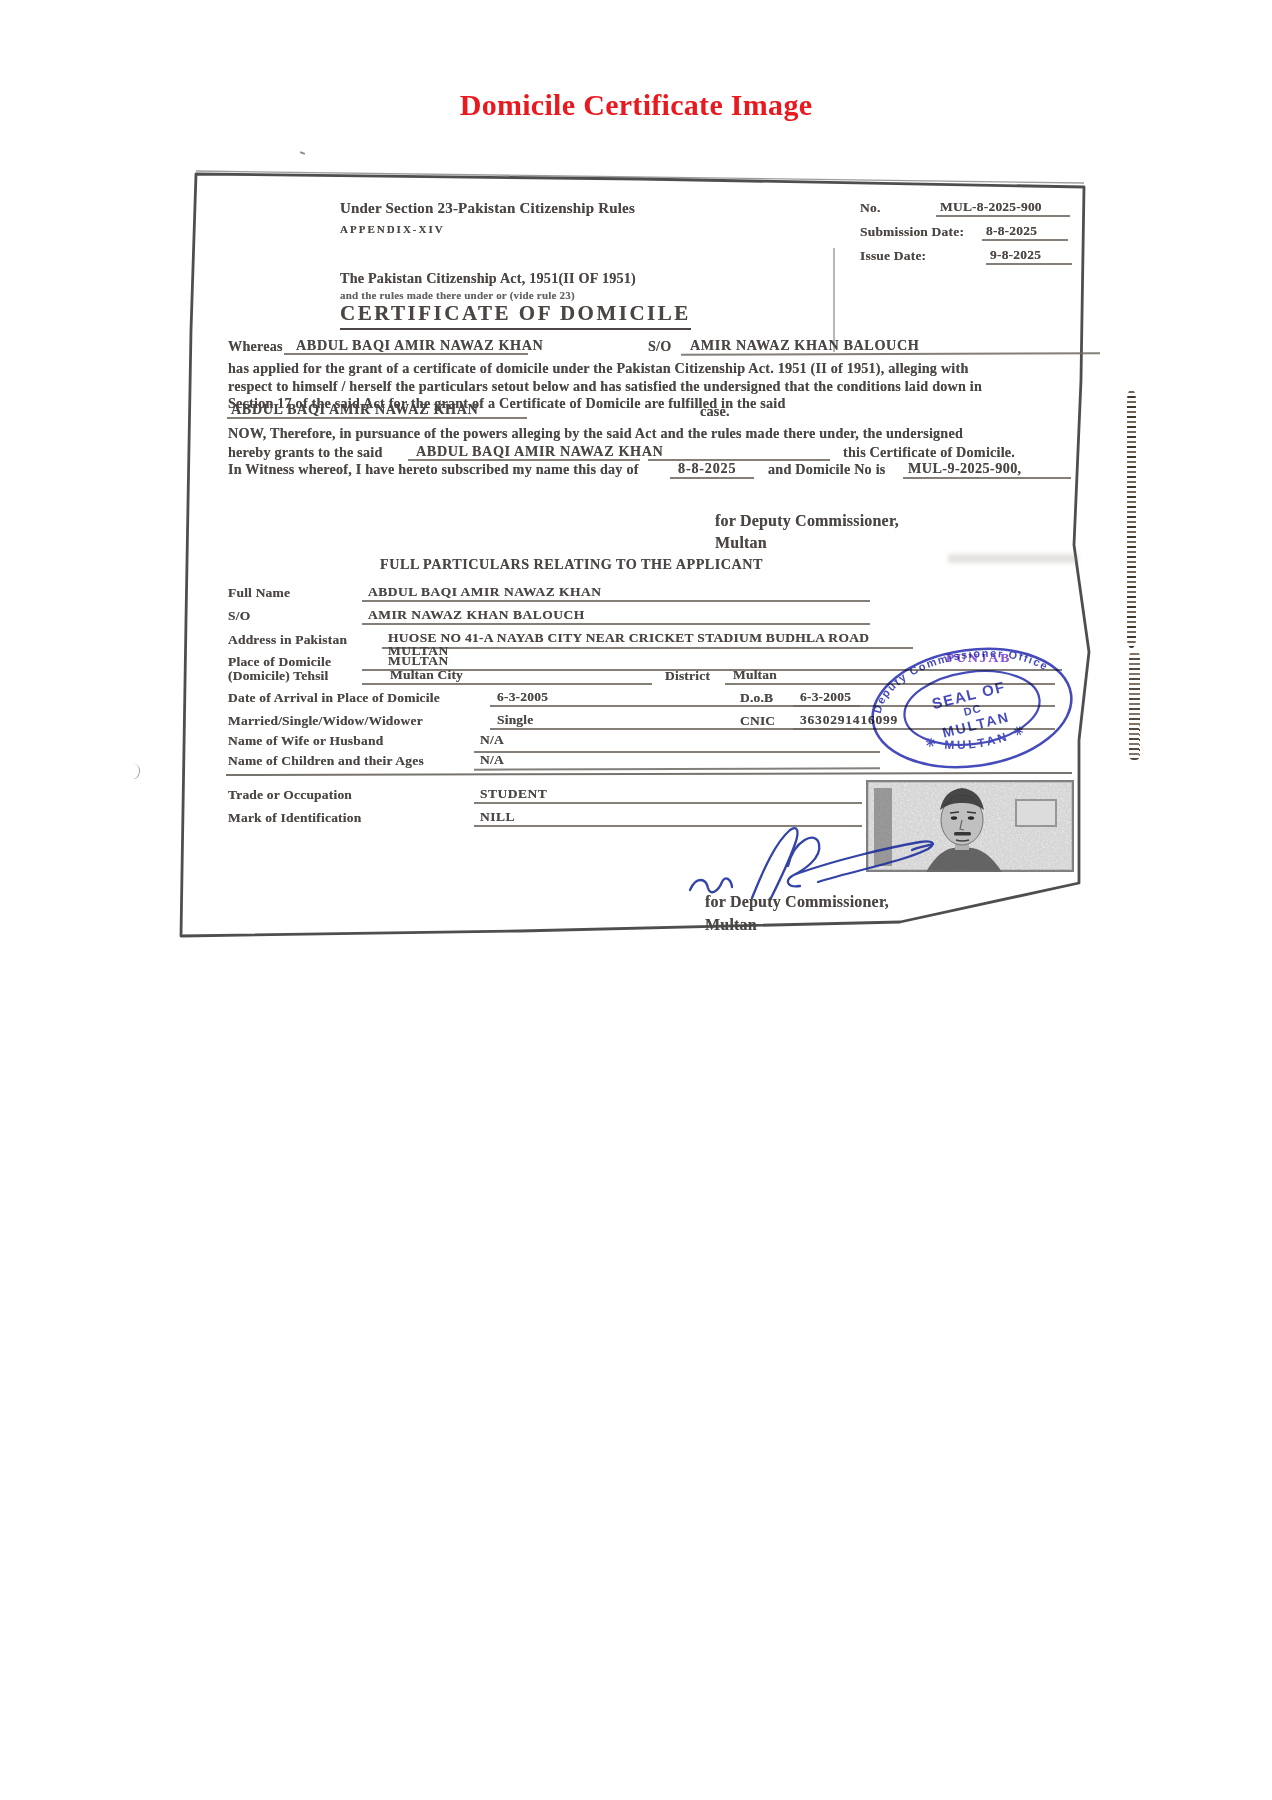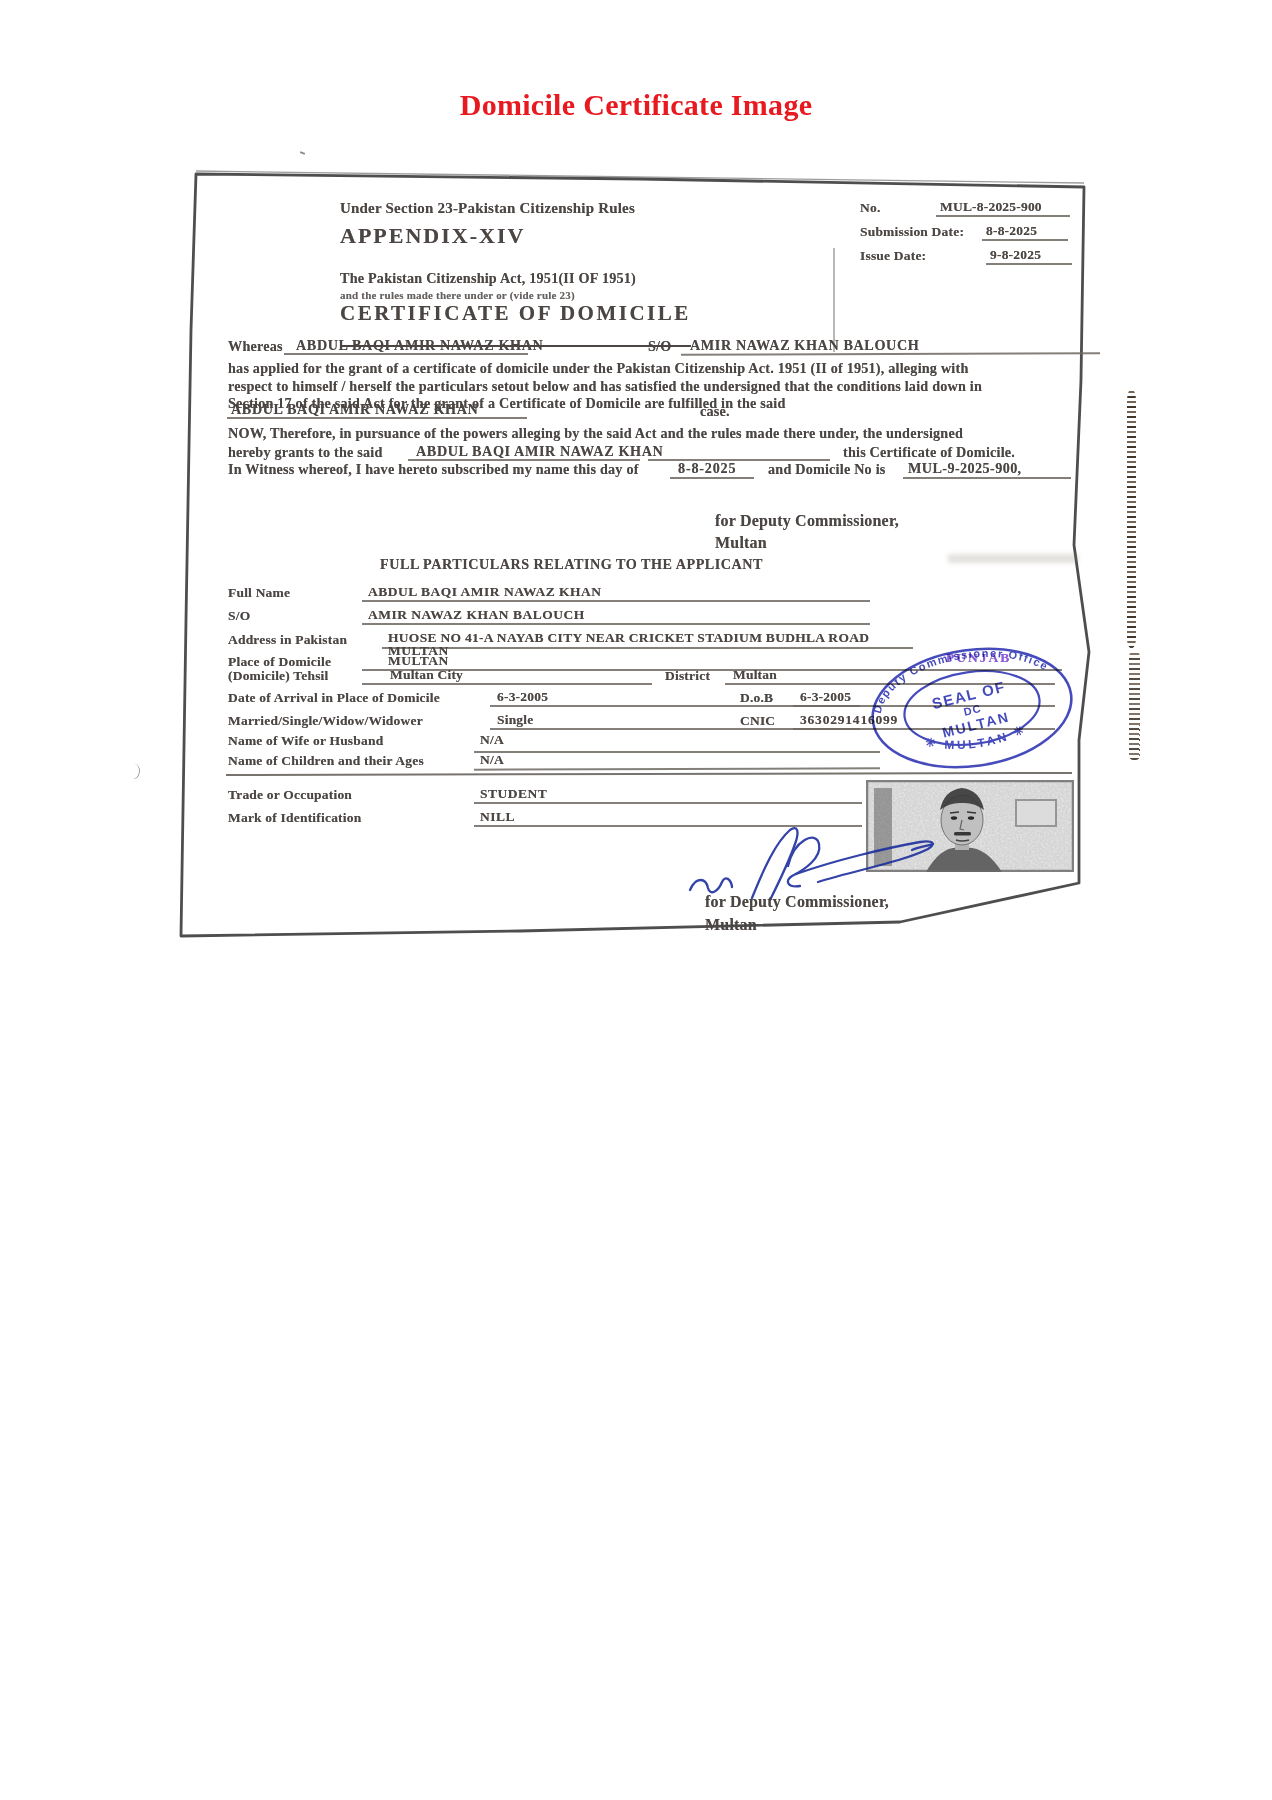--- a/index.html
+++ b/index.html
@@ -5,22 +5,22 @@
   html,body{margin:0;padding:0;background:#fff}
   .page{position:relative;width:1272px;height:1800px;background:#fff;overflow:hidden;
         font-family:"Liberation Serif",serif}
   .doc-title{position:absolute;left:0;top:88px;width:100%;text-align:center;
              font-weight:700;font-size:30px;color:#e8191f;letter-spacing:.3px}
   .t{position:absolute;font-weight:700;color:#4b4643;white-space:nowrap;
      text-shadow:0 0 .5px rgba(80,74,68,.55);letter-spacing:.2px}
   .c{text-align:left}
   .ln{position:absolute;height:1.6px;background:#6e6862;opacity:.85}
   .fs11{font-size:11px}.fs13{font-size:13.5px}.fs14{font-size:14.2px}
-  .fs15{font-size:15px}.fs16{font-size:16px}.fs17{font-size:22px}.fs21{font-size:21px}
-  .title-ul{display:inline-block;border-bottom:2.5px solid #4b4643;padding-bottom:19px;
+  .fs15{font-size:15px}.fs16{font-size:16px}.fs17{font-size:11px}.fs21{font-size:21px}
+  .title-ul{display:inline-block;border-bottom:2.5px solid #4b4643;padding-bottom:2px;
             letter-spacing:2.5px}
   .ls2{letter-spacing:2px}.ls15{letter-spacing:1.5px}
   .artifact-strip{position:absolute;filter:blur(.35px);border-radius:40%/4%;
     background:repeating-linear-gradient(3deg,rgba(45,33,22,.9) 0 2px,rgba(230,225,215,.08) 2px 5px,
                rgba(70,50,30,.75) 5px 7px,rgba(240,235,228,.05) 7px 10px)}
   .crease{position:absolute;width:2px;background:rgba(80,75,70,.4);filter:blur(.6px)}
   .smudge{position:absolute;background:rgba(130,122,110,.22);filter:blur(2px)}
   .paren-mark{position:absolute;width:9px;height:15px;border-right:1.6px solid #7a7672;
               border-radius:0 60% 60% 0/0 50% 50% 0;transform:rotate(7deg);opacity:.8}
   .speck{position:absolute;background:#8f8a85}

